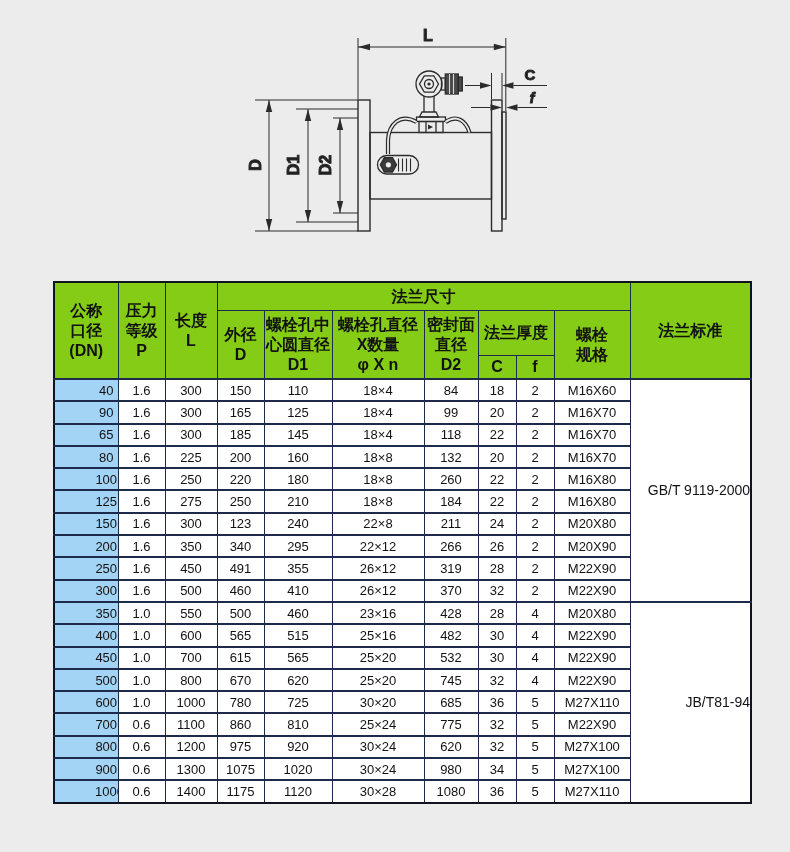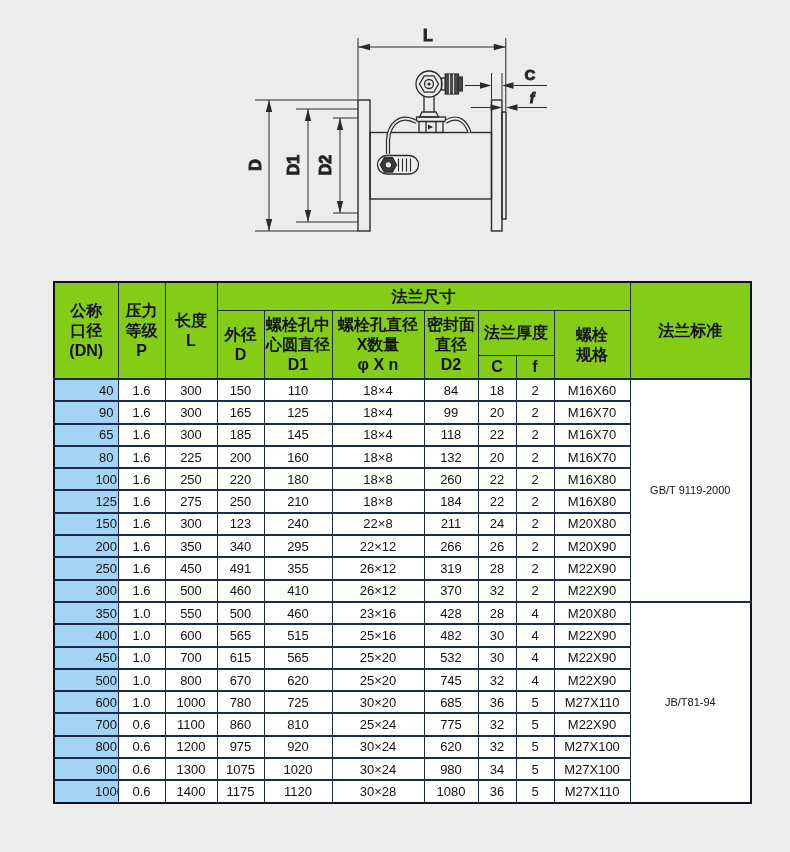--- a/index.html
+++ b/index.html
@@ -23,21 +23,21 @@
     background:#84cc16;font-weight:bold;font-size:16px;line-height:1.25;
     white-space:pre-line;
   }
   .spec-table thead tr.hrow-a th{height:27px;}
   .spec-table thead tr.hrow-b th{height:44px;}
   .spec-table thead tr.hrow-c th{height:22px;}
   .spec-table tbody td{
     font-size:13px;height:20.3px;border-top-width:2px;background:#ffffff;
   }
   .spec-table tbody td:first-child{background:#a3d4f5;padding-left:40px;}
-  .spec-table tbody td.standard-cell{background:#ffffff;font-size:11px;}
+  .spec-table tbody td.standard-cell{background:#ffffff;font-size:14px;text-align:right;}
 </style>
 </head>
 <body>
 
 <div class="page">
 
   <svg class="diagram" width="790" height="268" viewBox="0 0 790 268">
 
     <g stroke="#2b2b2b" fill="none" stroke-width="1.4">
       <rect x="370" y="132.5" width="121.5" height="66.5"></rect>

